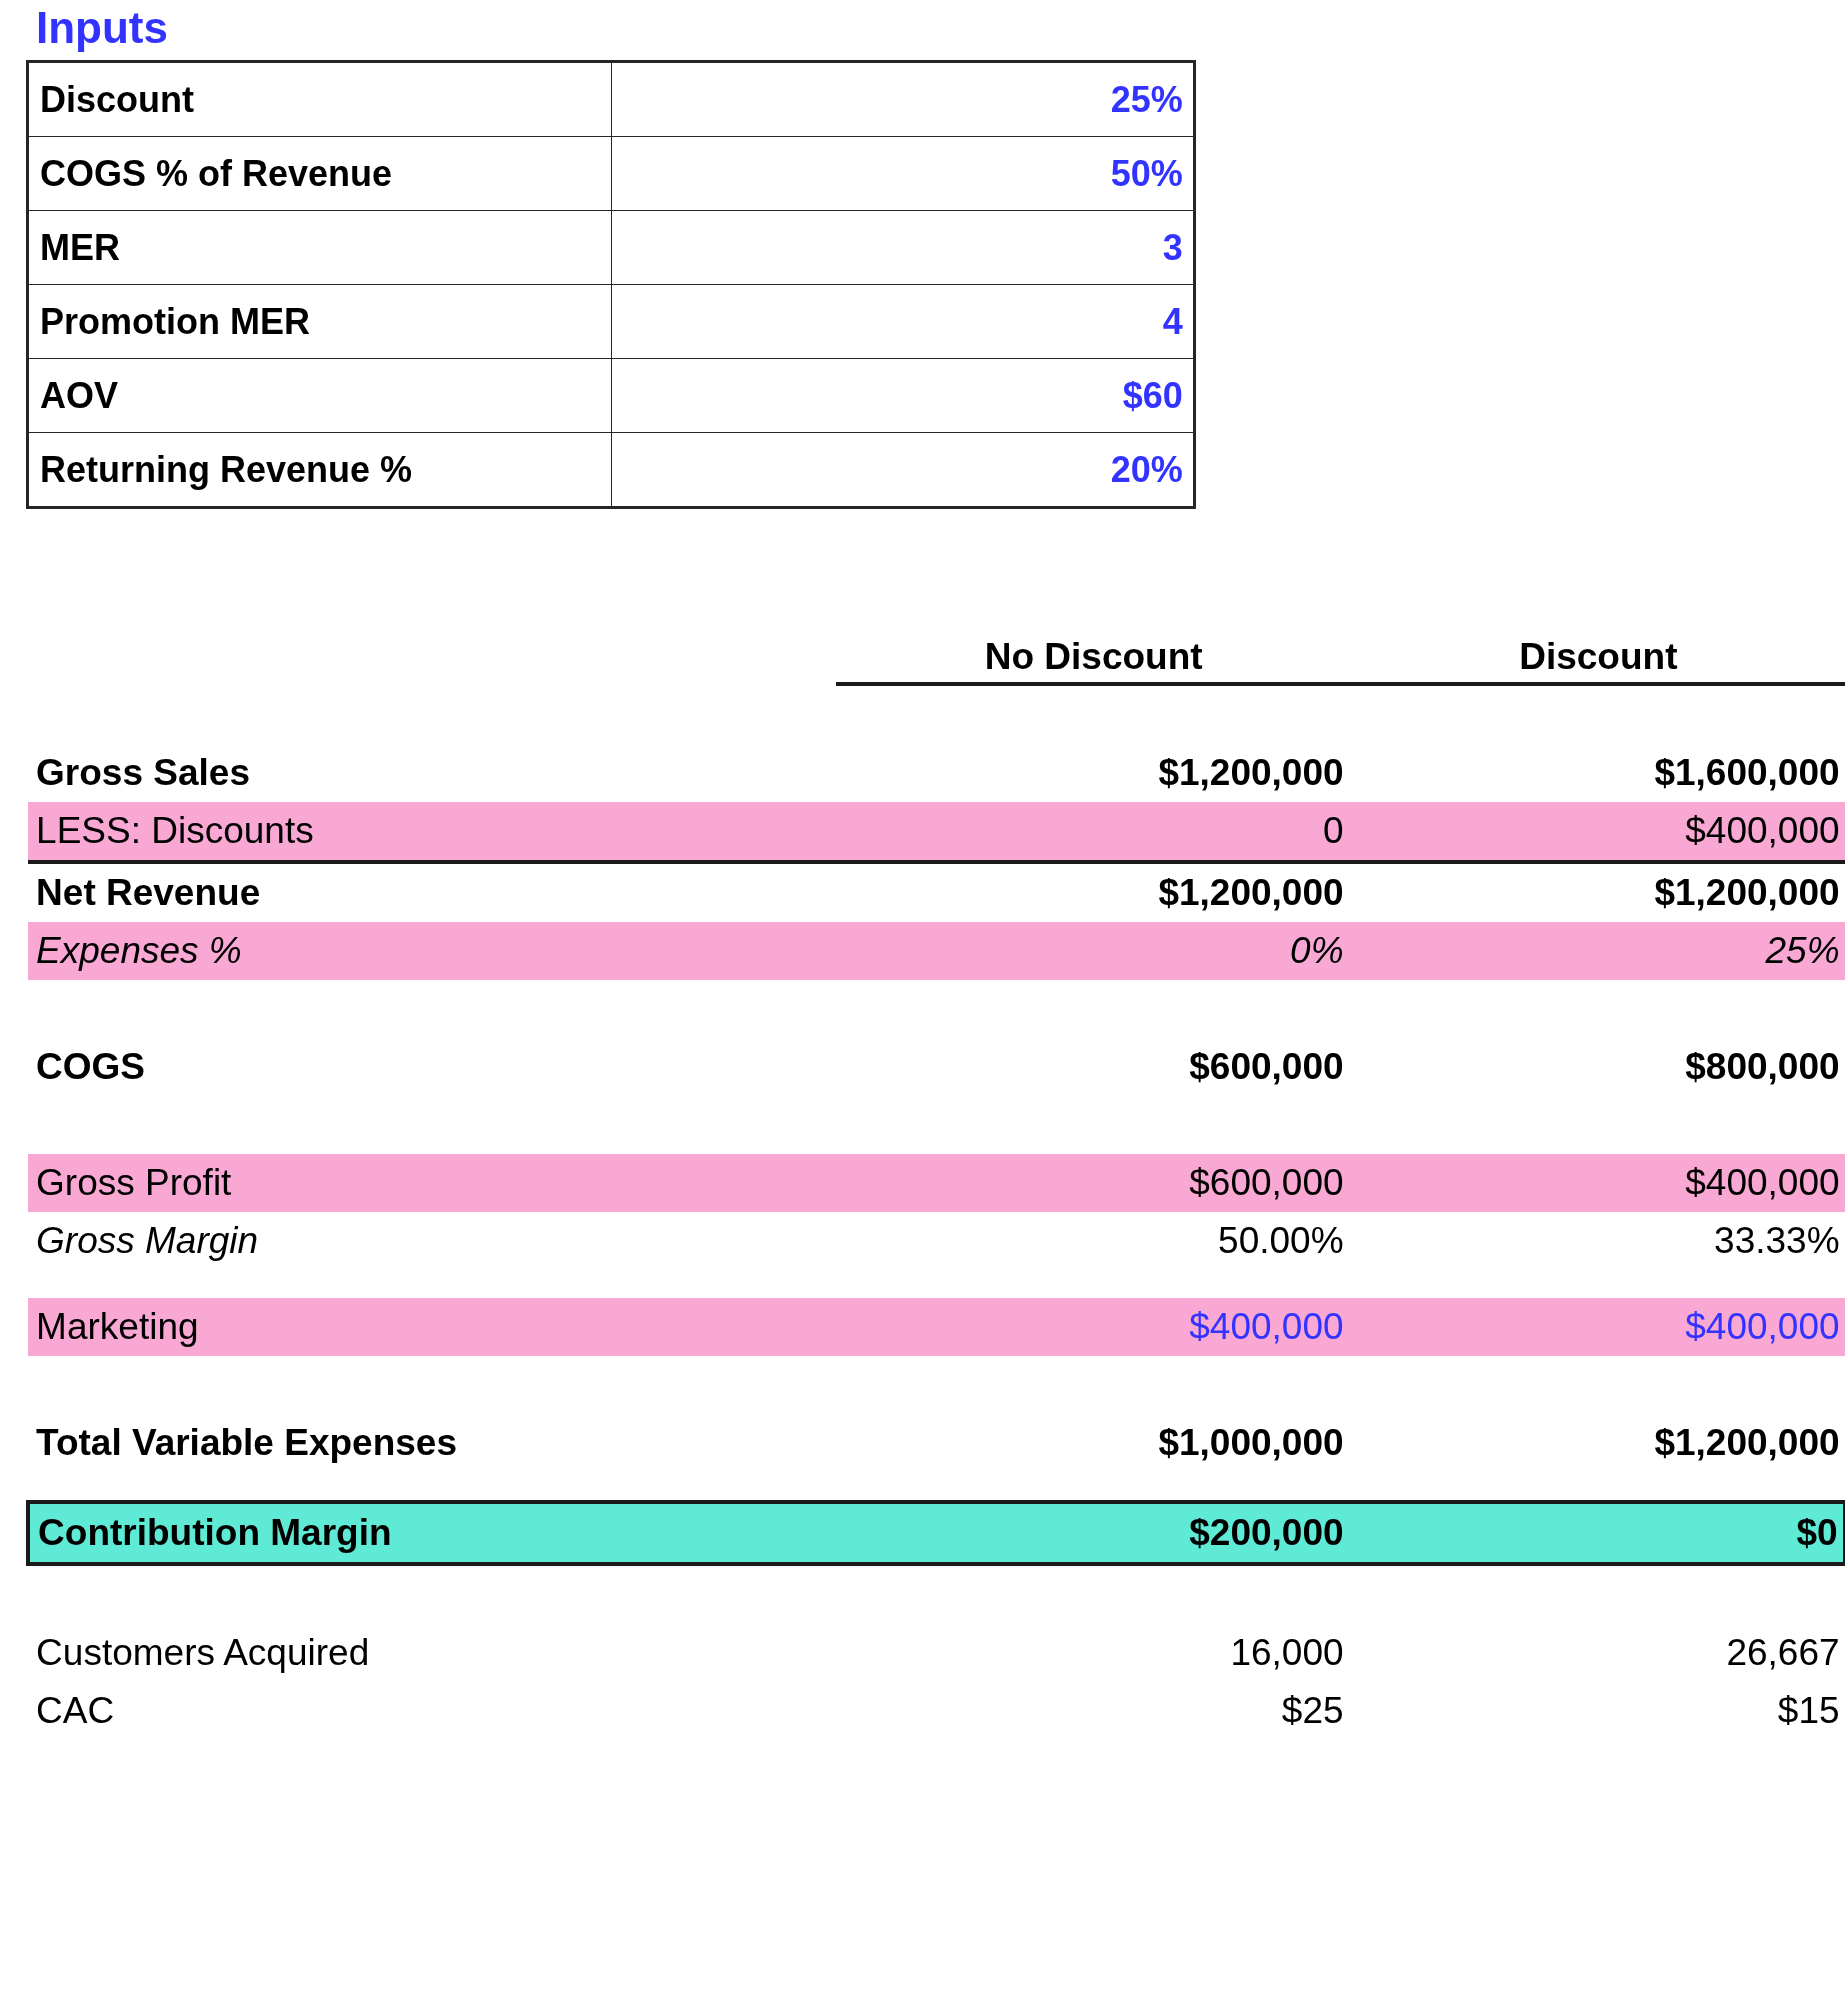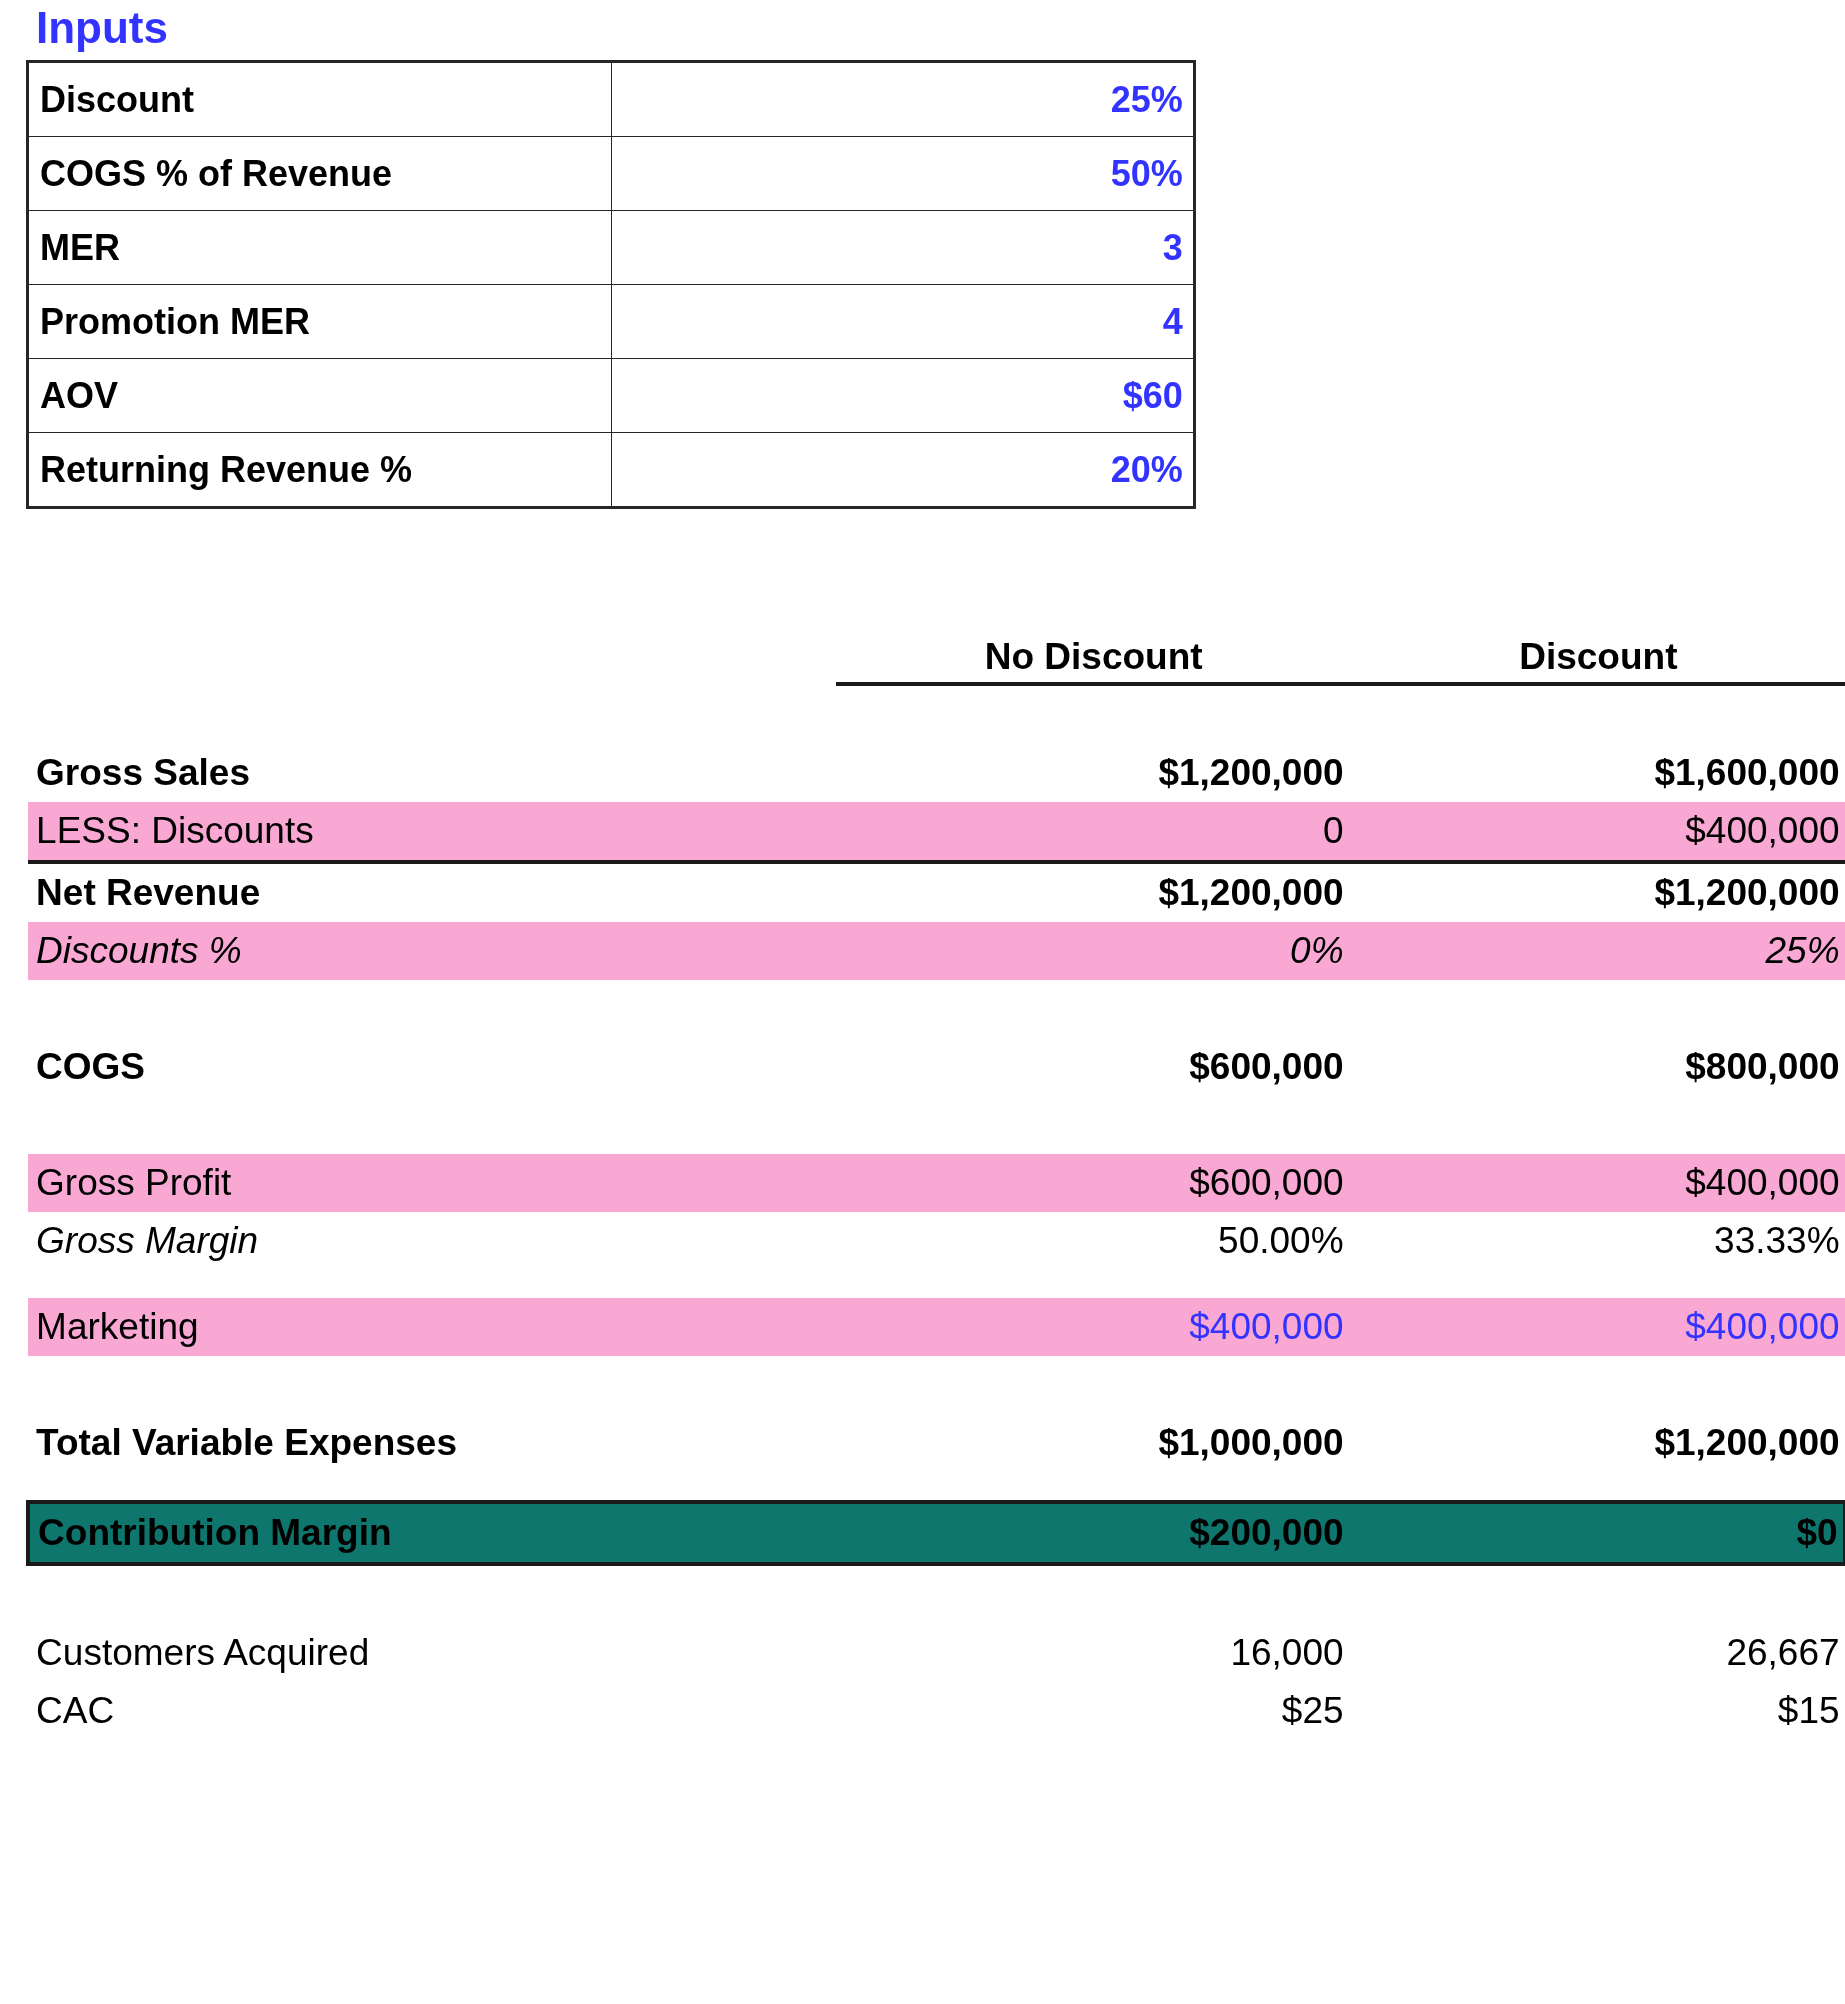--- a/index.html
+++ b/index.html
@@ -95,21 +95,21 @@
 
   .bold { font-weight: bold; }
   .ital { font-style: italic; }
   .blue-text { color: #3333FF; }
 
   tr.hl td { background: #f9a8d4; }
   tr.underline-bottom td { border-bottom: 4.3px solid #1a1a1a; }
   tr.topline td { border-top: 4.3px solid #1a1a1a; }
 
   
-  tr.boxed td { background: #0f766e; border-top: 4.3px solid #1a1a1a; border-bottom: 4.3px solid #1a1a1a; }
+  tr.boxed td { background: #5eead4; border-top: 4.3px solid #1a1a1a; border-bottom: 4.3px solid #1a1a1a; }
   tr.boxed td:first-child { border-left: 4.3px solid #1a1a1a; }
   tr.boxed td:last-child  { border-right: 4.3px solid #1a1a1a; }
 </style>
 </head>
 <body>
 
 <div id="inputs-block">
   <div id="inputs-title">Inputs</div>
 
   <table class="inputs-table">
@@ -175,21 +175,21 @@
         <td class="val">$400,000</td>
       </tr>
 
       <tr class="r-data">
         <td class="label bold">Net Revenue</td>
         <td class="val bold">$1,200,000</td>
         <td class="val bold">$1,200,000</td>
       </tr>
 
       <tr class="r-data hl">
-        <td class="label ital">Discounts %</td>
+        <td class="label ital">Expenses %</td>
         <td class="val ital">0%</td>
         <td class="val ital">25%</td>
       </tr>
 
       <tr class="r-spacer">
         <td></td>
         <td></td>
         <td></td>
       </tr>
 

